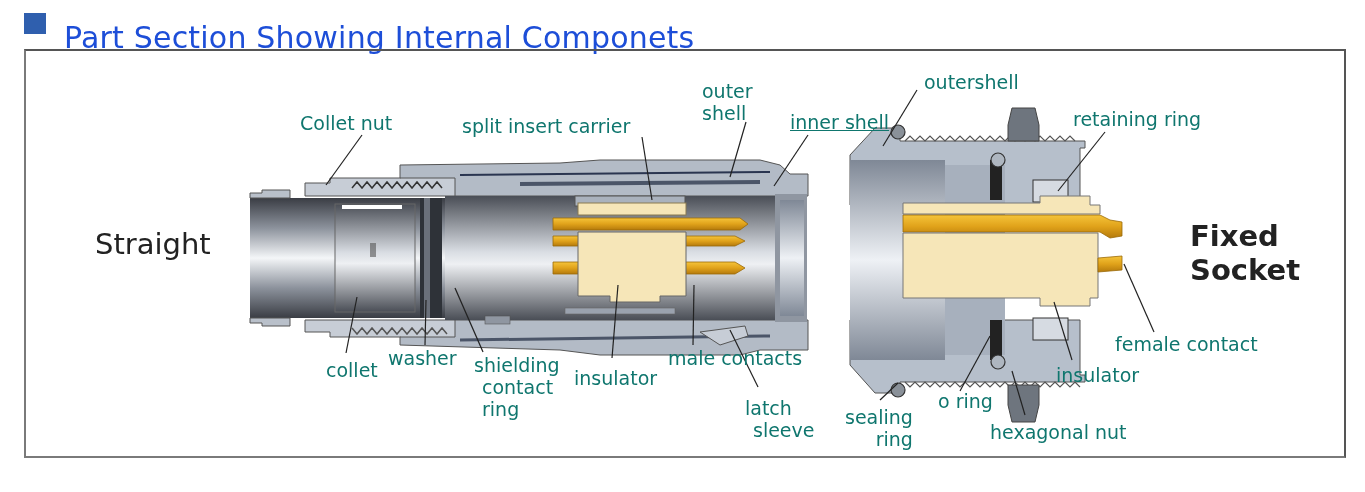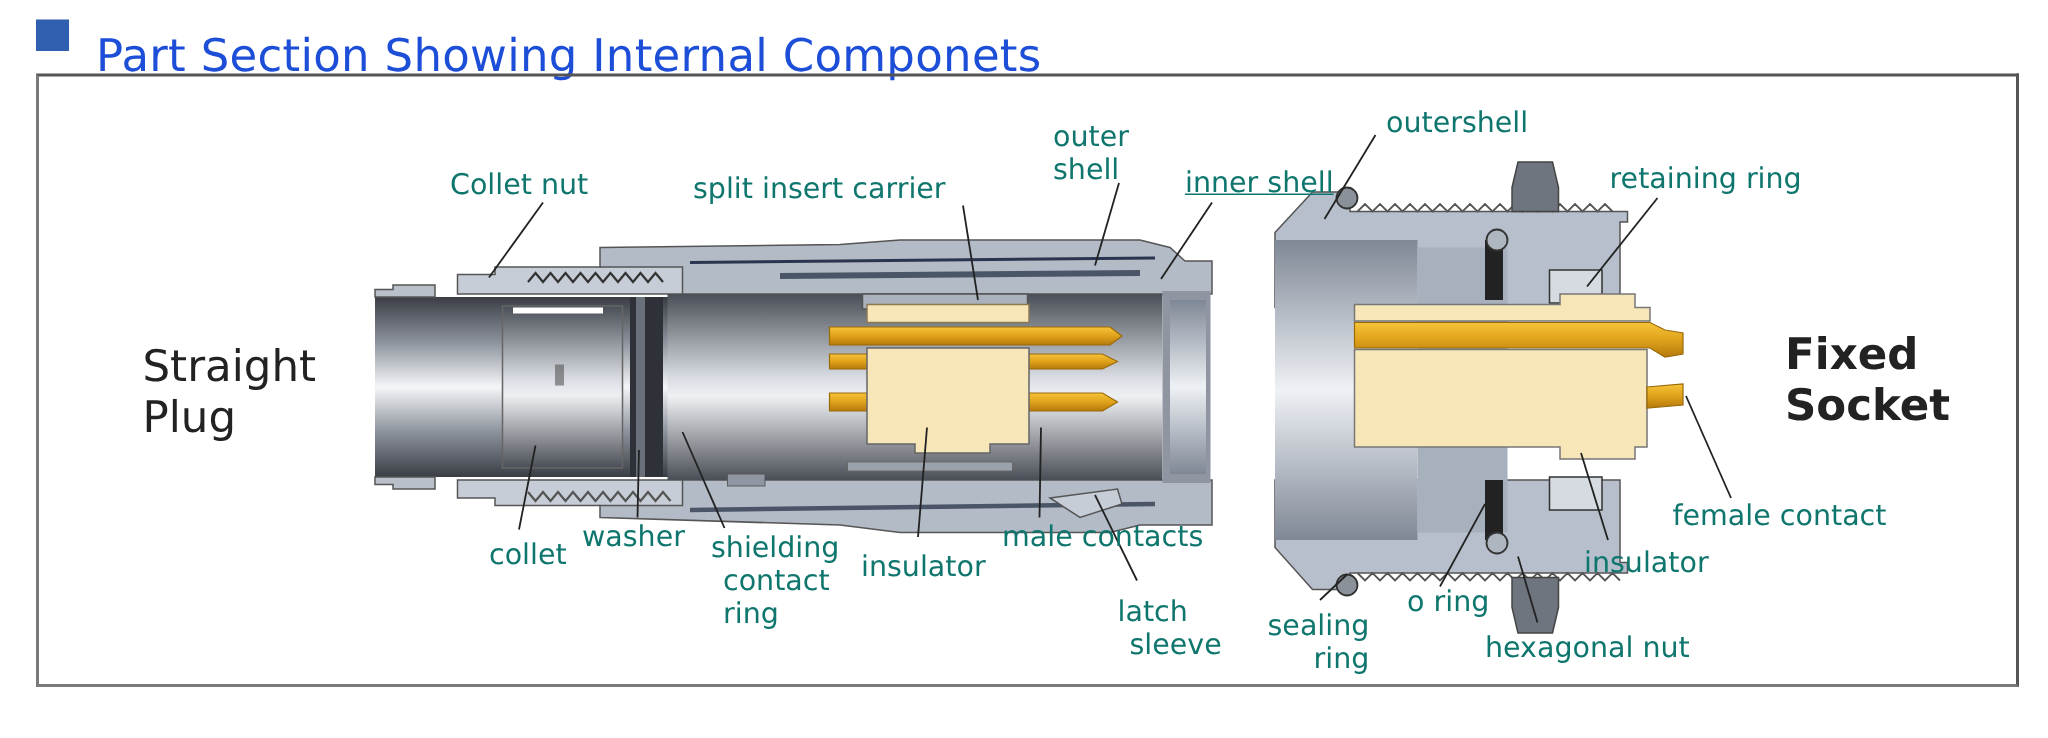--- a/index.html
+++ b/index.html
@@ -154,21 +154,20 @@
     <line x1="425" y1="345" x2="426" y2="300"></line>
     <line x1="483" y1="352" x2="455" y2="288"></line>
     <line x1="612" y1="358" x2="618" y2="285"></line>
     <line x1="693" y1="345" x2="694" y2="285"></line>
     <line x1="758" y1="387" x2="730" y2="330"></line>
   </g>
 </svg>
 
 <div class="big stack" style="left:95px; top:227px;">
   <span>Straight</span>
-  <span>Plug</span>
 </div>
 <div class="big stack" style="left:1190px; top:219px;font-weight:bold;">
   <span>Fixed</span>
   <span>Socket</span>
 </div>
 
 <div class="lbl" style="left:300px; top:112px;">Collet nut</div>
 <div class="lbl" style="left:462px; top:115px;">split insert carrier</div>
 <div class="lbl stack" style="left:702px; top:80px;">
   <span>outer</span>

